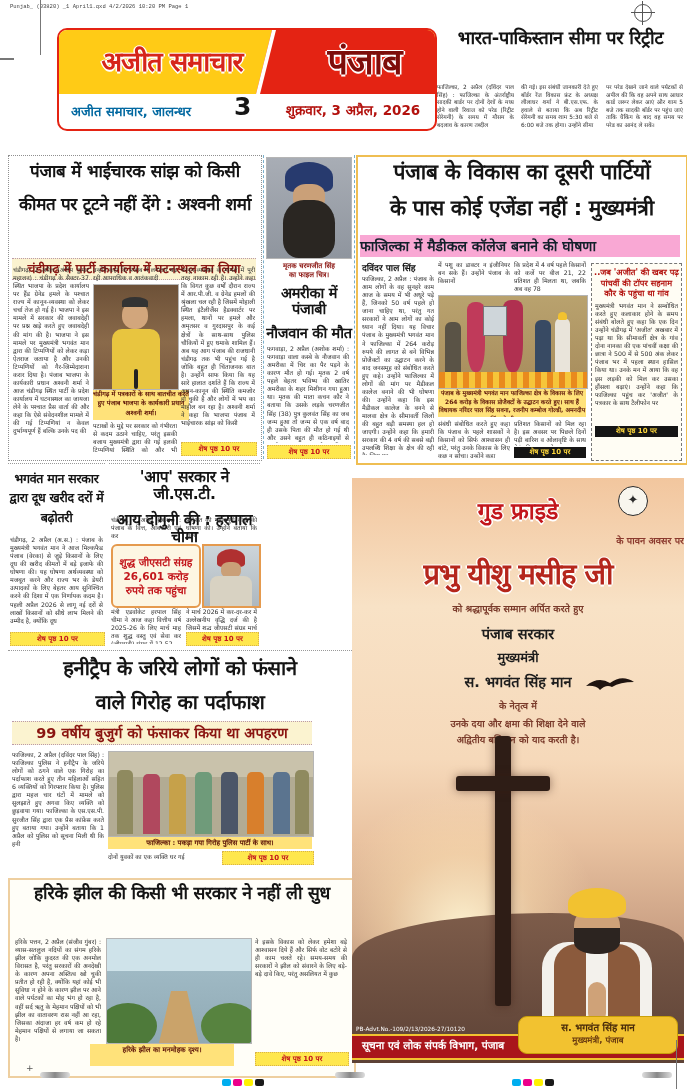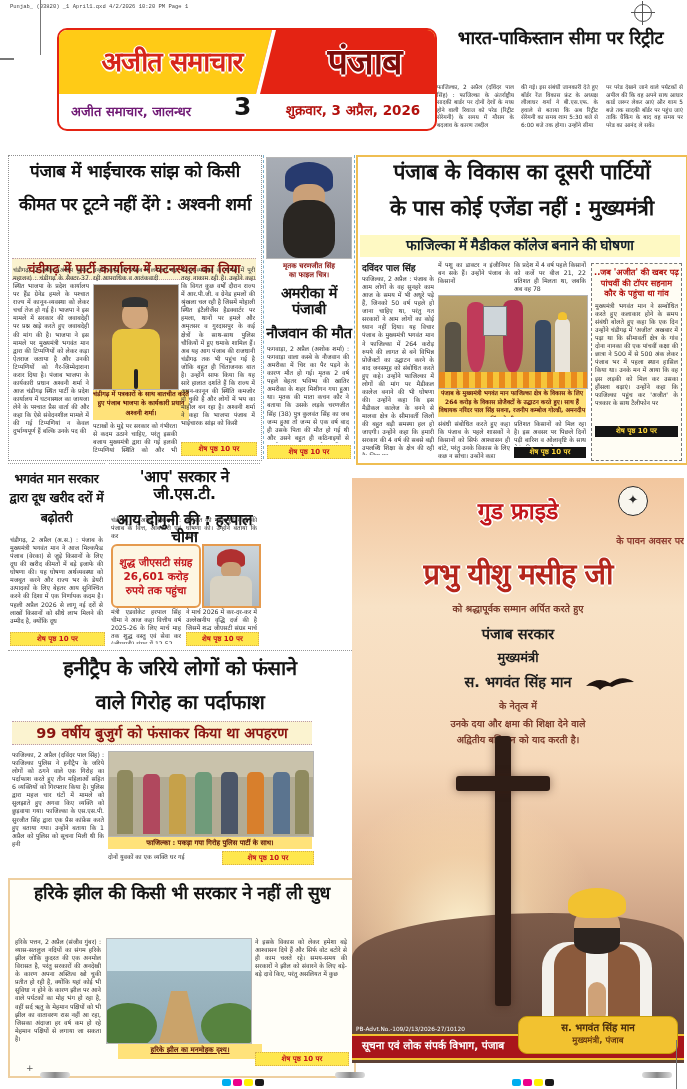--- a/index.html
+++ b/index.html
@@ -3,21 +3,21 @@
 <meta charset="utf-8">
 <style>
   html,body{margin:0;padding:0;background:#e8e8e8;}
   .page{position:relative;width:687px;height:1089px;background:#ffffff;margin:0 auto;
         font-family:"DejaVu Sans",sans-serif;overflow:hidden;}
   .abs{position:absolute;}
   .hl{font-weight:bold;color:#141414;text-align:center;line-height:1.12;letter-spacing:-0.3px;}
   .body-txt{font-size:6.2px;line-height:1.3;color:#2a2a2a;text-align:justify;overflow:hidden;}
   .subhead-y{background:#FBF3D0;color:#8a1410;font-weight:bold;text-align:center;
              border-top:1px dotted #b9a;border-bottom:1px dotted #b9a;}
-  .subhead-b{background:#fef9c3;color:#13202b;font-weight:bold;text-align:center;font-family:Liberation Serif, serif;}
+  .subhead-b{background:#f9a8d4;color:#13202b;font-weight:bold;text-align:left;}
   .cont{background:#FFE74D;color:#C3161C;font-weight:bold;font-size:7px;text-align:center;
         line-height:12px;border:1px dotted #d8b24a;overflow:hidden;white-space:nowrap;}
   .cont.dark{background:#151515;color:#FFD83B;border:none;}
   .cap-y{background:#FFE27A;color:#5d1408;font-weight:bold;text-align:center;overflow:hidden;}
   .dotted-box{border:1px dotted #8f8f8f;}
   .photo{overflow:hidden;border:1px solid #b5b5b5;}
   .mark{background:#9a9a9a;}
   .cmyk{width:9px;height:7px;display:inline-block;margin-right:2px;border-radius:2px;}
 </style>
 </head>
@@ -34,21 +34,21 @@
   </div>
   <div class="abs" style="left:58px;top:68px;font-size:8px;color:#555;">+</div>
 
   <div class="abs" style="left:57px;top:28px;width:376px;height:99px;border:2px solid #E42313;border-radius:10px;overflow:hidden;background:#fff;">
     <div class="abs" style="left:0;top:0;width:100%;height:64px;background:#FFCB16;"></div>
     <div class="abs" style="left:205px;top:0;width:180px;height:64px;background:#E42313;border-left:4px solid #fff;transform:skewX(-14deg);"></div>
     <div class="abs" style="left:8px;top:12px;width:210px;text-align:center;font-size:27px;font-weight:bold;color:#D6251B;
                 text-shadow:-1.5px 0 #fff,1.5px 0 #fff,0 -1.5px #fff,0 1.5px #fff;letter-spacing:-1px;">अजीत समाचार</div>
     <div class="abs" style="left:238px;top:6px;width:135px;text-align:center;font-size:36px;font-weight:bold;color:#7E0D0A;
                 text-shadow:-1.5px 0 #fff,1.5px 0 #fff,0 -1.5px #fff,0 1.5px #fff;letter-spacing:-1px;">पंजाब</div>
-    <div class="abs" style="left:12px;top:72px;font-size:13px;font-weight:bold;color:#701a75;">अजीत समाचार, जालन्धर</div>
+    <div class="abs" style="left:12px;top:72px;font-size:13px;font-weight:bold;color:#0369a1;">अजीत समाचार, जालन्धर</div>
     <div class="abs" style="left:175px;top:62px;font-size:25px;font-weight:bold;color:#161616;">3</div>
     <div class="abs" style="left:218px;top:71px;width:152px;text-align:center;font-size:13.5px;font-weight:bold;color:#B3120E;">शुक्रवार, 3 अप्रैल, 2026</div>
   </div>
 
   <div class="abs" style="left:437px;top:28px;width:247px;height:124px;">
     <div class="hl" style="font-size:18px;">भारत-पाकिस्तान सीमा पर रिट्रीट</div>
     <div class="abs body-txt" style="left:0;top:56px;width:77px;height:66px;font-size:5.8px;">फाजिल्का, 2 अप्रैल (दविंदर पाल सिंह) : फाजिल्का के अंतर्राष्ट्रीय सादकी बार्डर पर दोनों देशों के मध्य होने वाली रिवाज को परेड (रिट्रीट सेरेमनी) के समय में मौसम के बदलाव के कारण तब्दील</div>
     <div class="abs body-txt" style="left:84px;top:56px;width:77px;height:66px;font-size:5.8px;">की गई। इस संबंधी जानकारी देते हुए बॉर्डर रेंज विकास फ्रंट के अध्यक्ष लीलाधर शर्मा ने बी.एस.एफ. के हवाले से बताया कि अब रिट्रीट सेरेमनी का समय शाम 5:30 बजे से 6:00 बजे तक होगा। उन्होंने सीमा</div>
     <div class="abs body-txt" style="left:169px;top:56px;width:77px;height:66px;font-size:5.8px;">पर परेड देखने जाने वाले पर्यटकों से अपील की कि वह अपने साथ आधार कार्ड जरूर लेकर आएं और शाम 5 बजे तक सादकी बॉर्डर पर पहुंच जाएं ताकि चैकिंग के बाद वह समय पर परेड का आनंद ले सकें।</div>
   </div>
@@ -161,21 +161,21 @@
 
   <div class="abs" style="left:8px;top:878px;width:344px;height:196px;border:2px solid #EECFA0;background:#fffef8;">
     <div class="hl" style="font-size:17.5px;margin-top:4px;">हरिके झील की किसी भी सरकार ने नहीं ली सुध</div>
     <div class="abs body-txt" style="left:5px;top:58px;width:86px;height:130px;">हरिके पत्तन, 2 अप्रैल (संजीव गुंबर) : ब्यास-सतलुज नदियों का संगम हरिके झील जोकि कुदरत की एक अनमोल विरासत है, परंतु सरकारों की अनदेखी के कारण अपना अस्तित्व खो चुकी प्रतीत हो रही है, क्योंकि यहां कोई भी सुविधा न होने के कारण झील पर आने वाले पर्यटकों का मोह भंग हो रहा है, वहीं सर्द ऋतु के मेहमान पक्षियों को भी झील का वातावरण रास नहीं आ रहा, जिसका अंदाजा हर वर्ष कम हो रहे मेहमान पक्षियों से लगाया जा सकता है।</div>
     <div class="abs photo" style="left:96px;top:58px;width:144px;height:104px;background:#cfe3ea;">
       <div class="abs" style="left:0;top:32px;width:100%;height:72px;background:linear-gradient(180deg,#9fb9c4,#8fa9b4);"></div>
       <div class="abs" style="left:-8px;bottom:-6px;width:58px;height:46px;background:#4e7a3a;border-radius:50%;"></div>
       <div class="abs" style="right:-8px;bottom:-6px;width:58px;height:46px;background:#57833f;border-radius:50%;"></div>
       <div class="abs" style="left:52px;bottom:0;width:40px;height:52px;background:#caa36a;clip-path:polygon(30% 0,70% 0,100% 100%,0 100%);"></div>
     </div>
-    <div class="abs cap-y" style="left:108px;top:164px;width:144px;height:15px;font-size:7px;line-height:13px;white-space:nowrap;text-decoration:underline;">हरिके झील का मनमोहक दृश्य।</div>
+    <div class="abs cap-y" style="left:80px;top:164px;width:144px;height:22px;font-size:7px;line-height:13px;white-space:nowrap;">हरिके झील का मनमोहक दृश्य।</div>
     <div class="abs body-txt" style="left:96px;top:180px;width:144px;height:0px;">है। उल्लेखनीय है कि हरिके झील जोकि 86 वर्ग किलोमीटर में फैली हुई है और यह 3 जिलों फिरोजपुर, तरनतारन और कपूरथला के साथ लगती है। उत्तरी भारत की सबसे बड़ी यह झील शुरू से ही सरकारों की अनदेखी का शिकार रही है। नेताओं</div>
     <div class="abs body-txt" style="left:245px;top:58px;width:92px;height:112px;">ने इसके विकास को लेकर हमेशा बड़े आश्वासन दिये हैं और सिर्फ वोट बटोरे से ही काम चलते रहे। समय-समय की सरकारों ने झील को संवारने के लिए बड़े-बड़े दावे किए, परंतु असलियत में कुछ</div>
     <div class="abs cont" style="left:245px;top:172px;width:92px;height:12px;">शेष पृष्ठ 10 पर</div>
   </div>
 
   <div class="abs" style="left:352px;top:478px;width:332px;height:585px;overflow:hidden;
               background:linear-gradient(180deg,#f2c69e 0%,#f8e2c6 22%,#f6d9ba 48%,#e9c2a0 62%,#caa084 78%,#8a6a56 92%,#6d5244 100%);">
     <div class="abs" style="left:-40px;top:300px;width:300px;height:300px;background:radial-gradient(circle,rgba(255,244,210,0.95) 0%,rgba(255,228,180,0.45) 35%,rgba(255,228,180,0) 65%);"></div>
     <div class="abs" style="left:0;bottom:0;width:100%;height:150px;background:linear-gradient(180deg,#7d5c4a,#5d4236);border-radius:60% 40% 0 0/30% 20% 0 0;"></div>
     <div class="abs" style="left:266px;top:8px;width:28px;height:28px;border:1.5px solid #2a2a2a;border-radius:50%;background:#f8f6ee;text-align:center;line-height:26px;font-size:13px;color:#2a2a2a;">✦</div>

